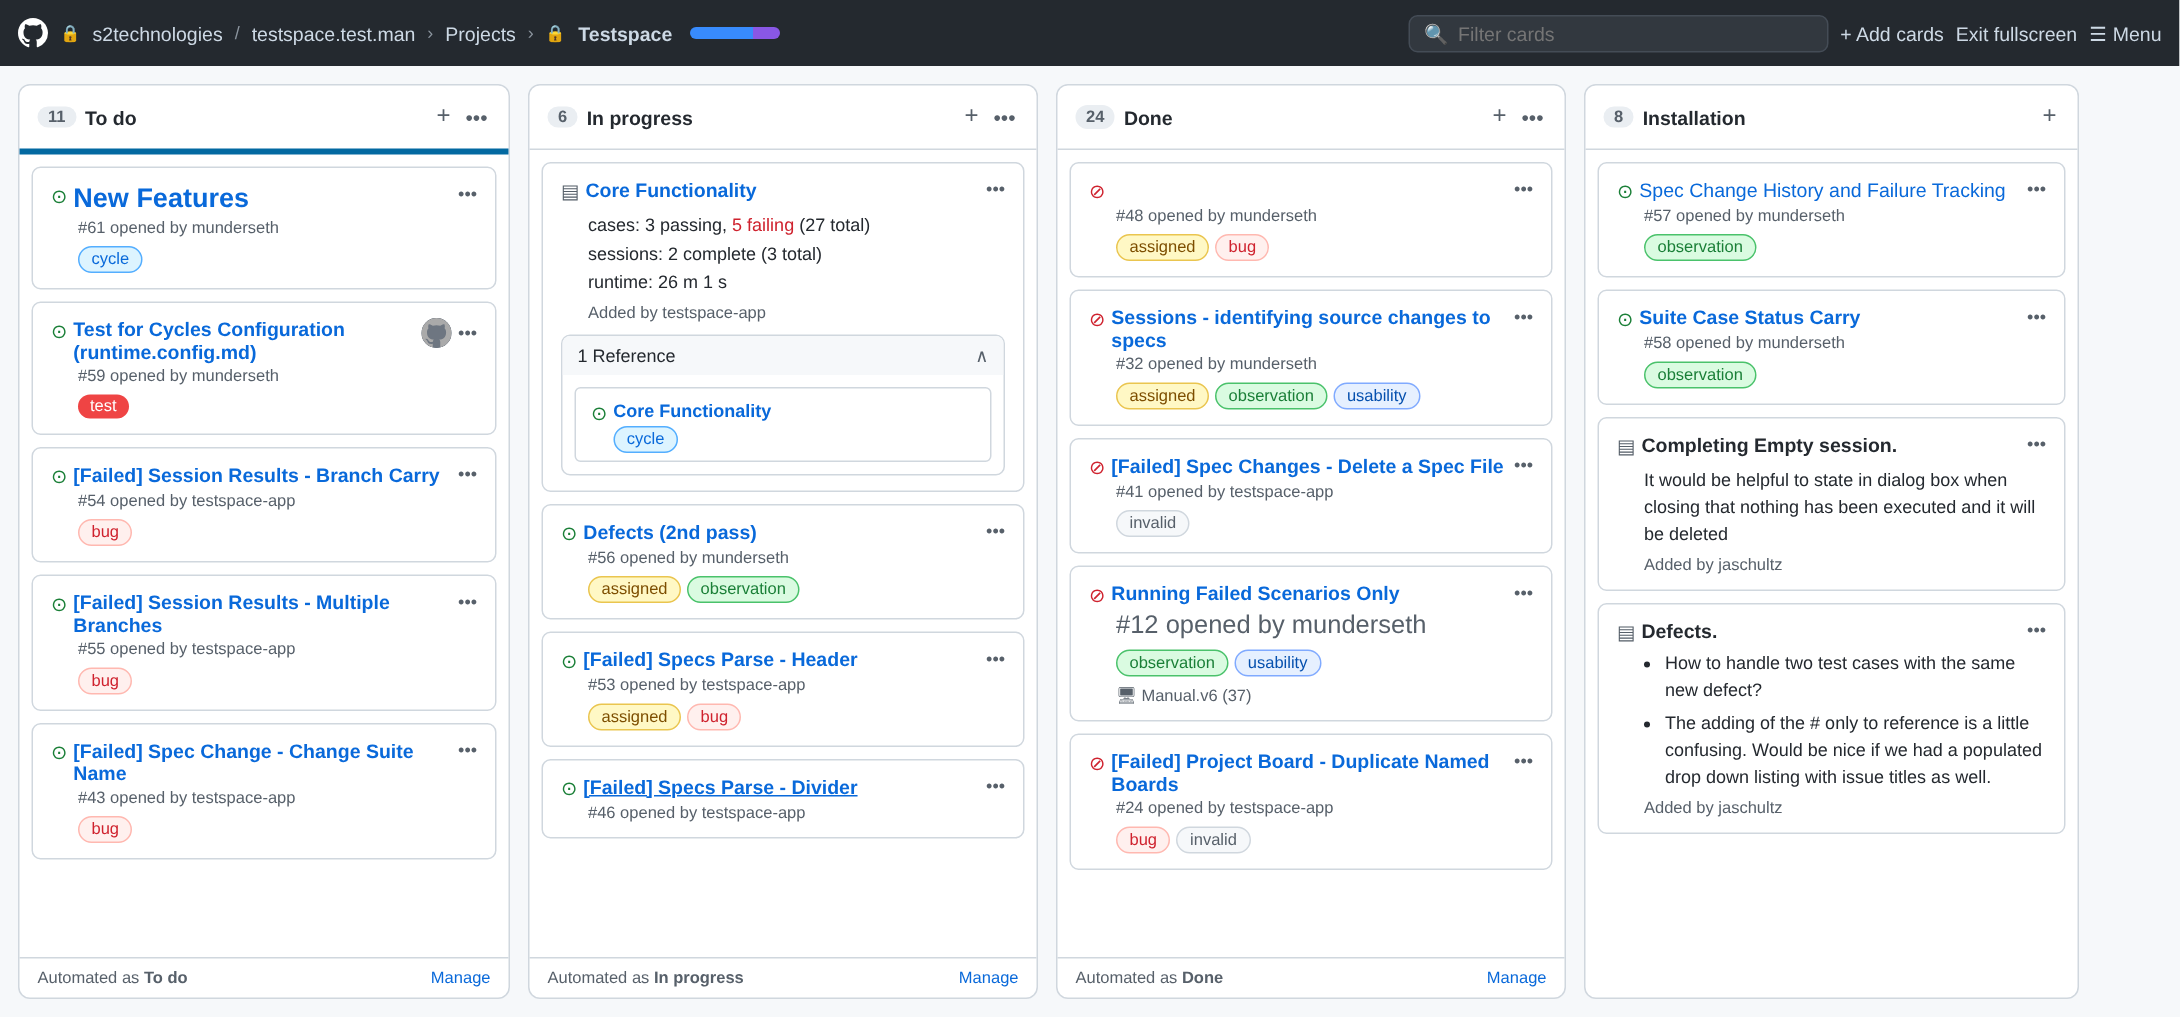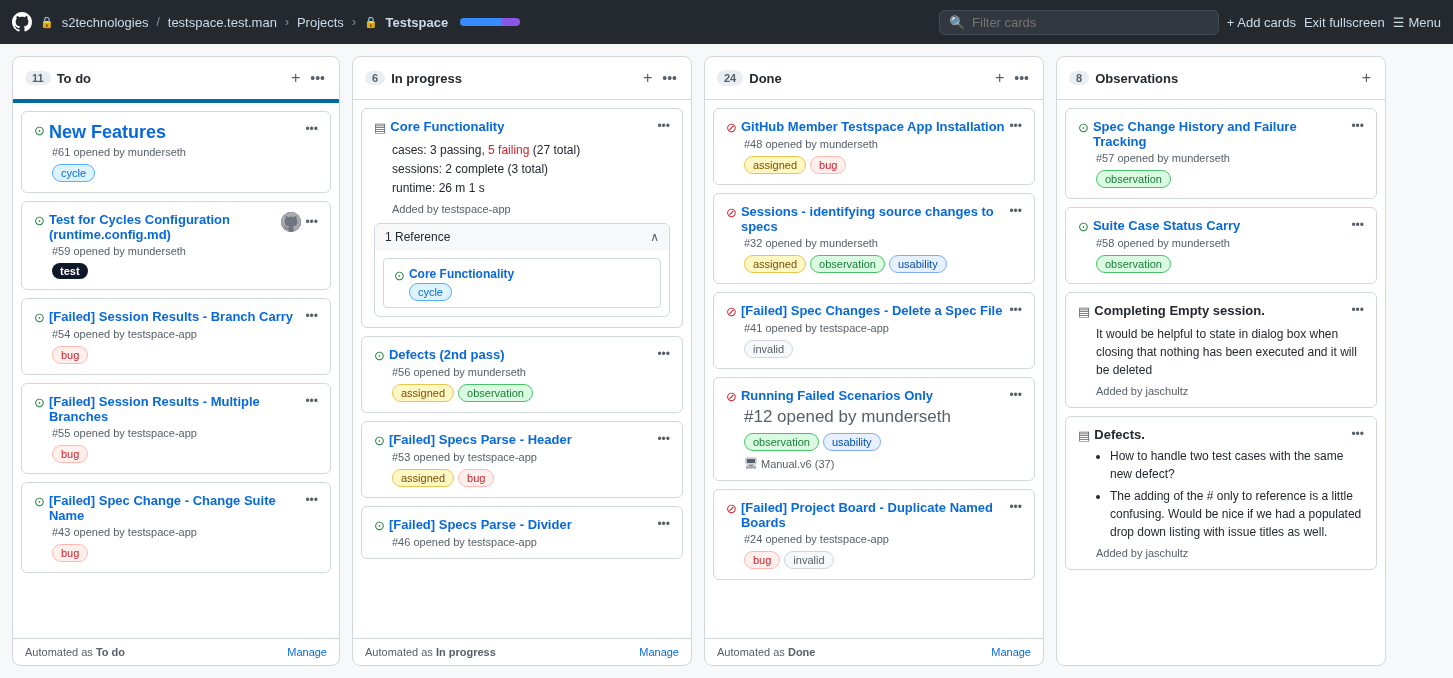--- a/index.html
+++ b/index.html
@@ -75,21 +75,21 @@
             <div style="width:20px;height:20px;border-radius:50%;background:#6e7681;display:flex;align-items:center;justify-content:center;font-size:8px;color:white;overflow:hidden;">
               <svg viewBox="0 0 16 16" width="20" height="20" fill="#aaa" style="background:#6e7681;">
                   <path d="M8 0C3.58 0 0 3.58 0 8c0 3.54 2.29 6.53 5.47 7.59.4.07.55-.17.55-.38 0-.19-.01-.82-.01-1.49-2.01.37-2.53-.49-2.69-.94-.09-.23-.48-.94-.82-1.13-.28-.15-.68-.52-.01-.53.63-.01 1.08.58 1.23.82.72 1.21 1.87.87 2.33.66.07-.52.28-.87.51-1.07-1.78-.2-3.64-.89-3.64-3.95 0-.87.31-1.59.82-2.15-.08-.2-.36-1.02.08-2.12 0 0 .67-.21 2.2.82.64-.18 1.32-.27 2-.27.68 0 1.36.09 2 .27 1.53-1.04 2.2-.82 2.2-.82.44 1.1.16 1.92.08 2.12.51.56.82 1.27.82 2.15 0 3.07-1.87 3.75-3.65 3.95.29.25.54.73.54 1.48 0 1.07-.01 1.93-.01 2.2 0 .21.15.46.55.38A8.013 8.013 0 0016 8c0-4.42-3.58-8-8-8z"></path>
                 </svg>
             </div>
             <button style="background:none;border:none;cursor:pointer;color:#57606a;font-size:12px;">•••</button>
           </div>
         </div>
         <div style="font-size:11px;color:#57606a;margin-top:3px;margin-left:18px;">#59 opened by munderseth</div>
         <div style="display:flex;gap:4px;margin-top:6px;margin-left:18px;">
-          <span style="background:#0f172a;color:white;border-radius:12px;padding:2px 8px;font-size:11px;font-weight:700;">test</span>
+          <span style="background:#ef4444;color:white;border-radius:12px;padding:2px 8px;font-size:11px;font-weight:400;">test</span>
         </div>
       </div>
 
       <div class="card" style="background:#fff;border:1px solid #d0d7de;border-radius:6px;padding:10px 12px;">
         <div style="display:flex;align-items:flex-start;justify-content:space-between;">
           <div style="display:flex;align-items:flex-start;gap:4px;flex:1;">
             <span style="color:#1a7f37;font-size:13px;margin-top:1px;">⊙</span>
             <span style="color:#0969da;font-size:13px;font-weight:600;cursor:pointer;">[Failed] Session Results - Branch Carry</span>
           </div>
           <button style="background:none;border:none;cursor:pointer;color:#57606a;font-size:12px;">•••</button>
@@ -207,21 +207,21 @@
         <div style="display:flex;gap:4px;margin-top:6px;margin-left:18px;">
           <span style="background:#fff8c5;color:#7d4e00;border:1px solid #eac54f;border-radius:12px;padding:2px 8px;font-size:11px;font-weight:500;">assigned</span>
           <span style="background:#fff0ee;color:#cf222e;border:1px solid #ffb8b0;border-radius:12px;padding:2px 8px;font-size:11px;font-weight:500;">bug</span>
         </div>
       </div>
 
       <div style="background:#fff;border:1px solid #d0d7de;border-radius:6px;padding:10px 12px;">
         <div style="display:flex;align-items:flex-start;justify-content:space-between;">
           <div style="display:flex;align-items:flex-start;gap:4px;flex:1;">
             <span style="color:#1a7f37;font-size:13px;margin-top:1px;">⊙</span>
-            <span style="color:#0969da;font-size:13px;font-weight:600;cursor:pointer;">[Failed] Specs Parse - Divider</span>
+            <span style="color:#0969da;font-size:13px;font-weight:600;cursor:pointer;text-decoration:underline;">[Failed] Specs Parse - Divider</span>
           </div>
           <button style="background:none;border:none;cursor:pointer;color:#57606a;font-size:12px;">•••</button>
         </div>
         <div style="font-size:11px;color:#57606a;margin-top:3px;margin-left:18px;">#46 opened by testspace-app</div>
       </div>
 
     </div>
     <div style="padding:7px 12px;border-top:1px solid #d0d7de;font-size:11px;color:#57606a;display:flex;justify-content:space-between;flex-shrink:0;">
       <span>Automated as <strong>In progress</strong></span>
       <a style="color:#0969da;text-decoration:none;cursor:pointer;">Manage</a>
@@ -234,21 +234,20 @@
       <span style="font-weight:600;font-size:13px;flex:1;">Done</span>
       <button style="background:none;border:none;cursor:pointer;color:#57606a;font-size:16px;padding:2px;">+</button>
       <button style="background:none;border:none;cursor:pointer;color:#57606a;font-size:14px;padding:2px;">•••</button>
     </div>
     <div style="overflow-y:auto;flex:1;padding:8px;display:flex;flex-direction:column;gap:8px;">
 
       <div style="background:#fff;border:1px solid #d0d7de;border-radius:6px;padding:10px 12px;">
         <div style="display:flex;align-items:flex-start;justify-content:space-between;">
           <div style="display:flex;align-items:flex-start;gap:4px;flex:1;">
             <span style="color:#cf222e;font-size:13px;margin-top:1px;">⊘</span>
-            <span style="color:#0969da;font-size:13px;font-weight:600;cursor:pointer;">GitHub Member Testspace App Installation</span>
           </div>
           <button style="background:none;border:none;cursor:pointer;color:#57606a;font-size:12px;">•••</button>
         </div>
         <div style="font-size:11px;color:#57606a;margin-top:3px;margin-left:18px;">#48 opened by munderseth</div>
         <div style="display:flex;gap:4px;margin-top:6px;margin-left:18px;">
           <span style="background:#fff8c5;color:#7d4e00;border:1px solid #eac54f;border-radius:12px;padding:2px 8px;font-size:11px;font-weight:500;">assigned</span>
           <span style="background:#fff0ee;color:#cf222e;border:1px solid #ffb8b0;border-radius:12px;padding:2px 8px;font-size:11px;font-weight:500;">bug</span>
         </div>
       </div>
 
@@ -319,30 +318,30 @@
     </div>
     <div style="padding:7px 12px;border-top:1px solid #d0d7de;font-size:11px;color:#57606a;display:flex;justify-content:space-between;flex-shrink:0;">
       <span>Automated as <strong>Done</strong></span>
       <a style="color:#0969da;text-decoration:none;cursor:pointer;">Manage</a>
     </div>
   </div>
 
   <div style="background:#fff;border:1px solid #d0d7de;border-radius:8px;width:330px;min-width:330px;display:flex;flex-direction:column;margin-right:12px;max-height:100%;">
     <div style="display:flex;align-items:center;padding:10px 12px;gap:6px;border-bottom:1px solid #d0d7de;flex-shrink:0;">
       <span style="background:#eaeef2;border-radius:10px;padding:1px 7px;font-size:11px;font-weight:600;color:#57606a;">8</span>
-      <span style="font-weight:600;font-size:13px;flex:1;">Observations</span>
+      <span style="font-weight:600;font-size:13px;flex:1;">Installation</span>
       <button style="background:none;border:none;cursor:pointer;color:#57606a;font-size:16px;padding:2px;">+</button>
     </div>
     <div style="overflow-y:auto;flex:1;padding:8px;display:flex;flex-direction:column;gap:8px;">
 
       <div style="background:#fff;border:1px solid #d0d7de;border-radius:6px;padding:10px 12px;">
         <div style="display:flex;align-items:flex-start;justify-content:space-between;">
           <div style="display:flex;align-items:flex-start;gap:4px;flex:1;">
             <span style="color:#1a7f37;font-size:13px;margin-top:1px;">⊙</span>
-            <span style="color:#0969da;font-size:13px;font-weight:700;cursor:pointer;">Spec Change History and Failure Tracking</span>
+            <span style="color:#0969da;font-size:13px;font-weight:400;cursor:pointer;">Spec Change History and Failure Tracking</span>
           </div>
           <button style="background:none;border:none;cursor:pointer;color:#57606a;font-size:12px;">•••</button>
         </div>
         <div style="font-size:11px;color:#57606a;margin-top:3px;margin-left:18px;">#57 opened by munderseth</div>
         <div style="display:flex;gap:4px;margin-top:6px;margin-left:18px;">
           <span style="background:#dafbe1;color:#1a7f37;border:1px solid #4ac26b;border-radius:12px;padding:2px 8px;font-size:11px;font-weight:500;">observation</span>
         </div>
       </div>
 
       <div style="background:#fff;border:1px solid #d0d7de;border-radius:6px;padding:10px 12px;">

